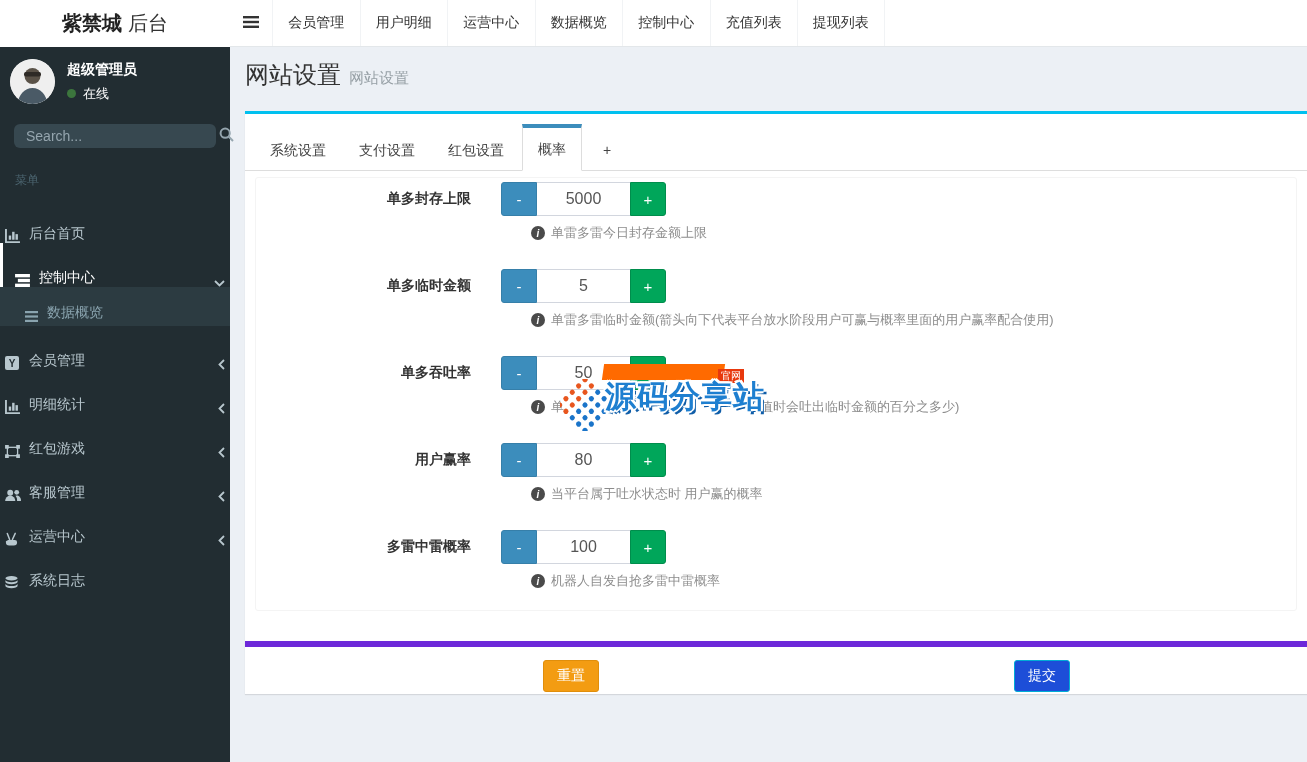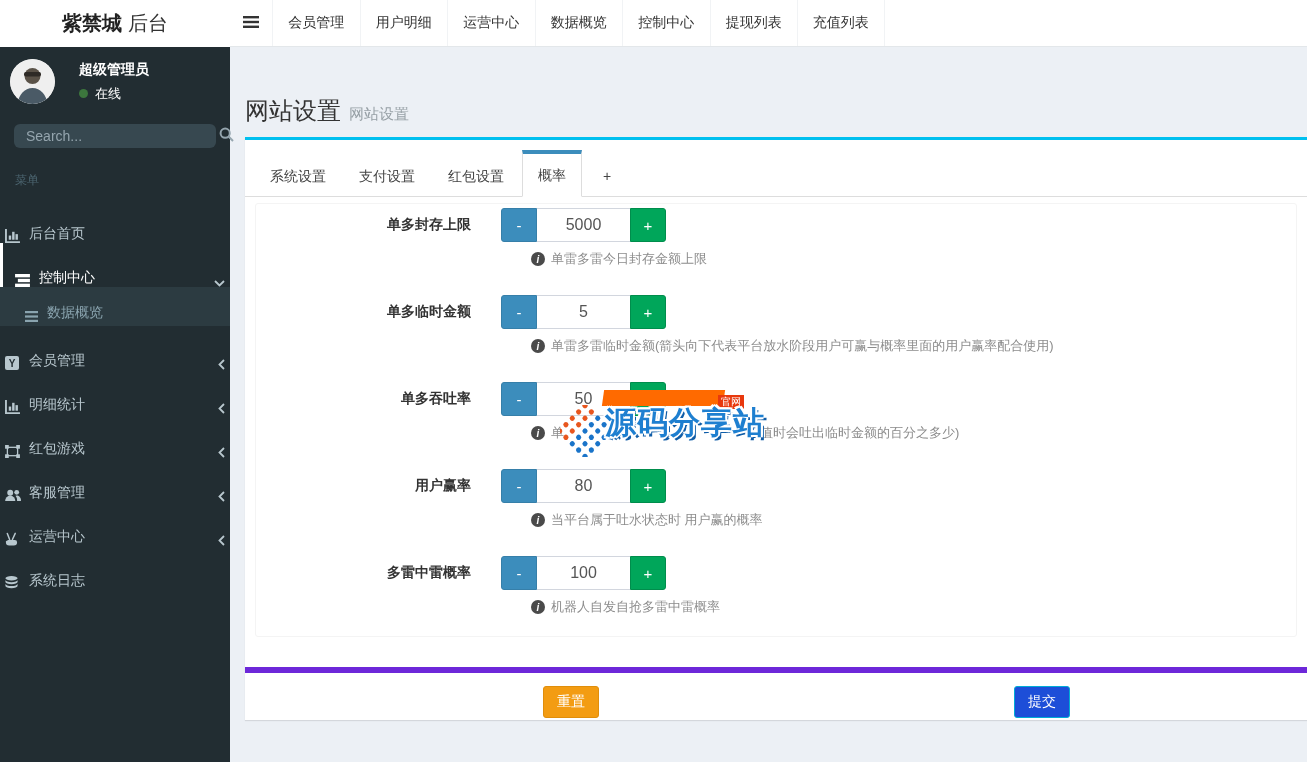--- a/index.html
+++ b/index.html
@@ -13,21 +13,21 @@
   .logo span.lite { font-weight:300; color:#333; }
   .navbar { position:absolute; left:230px; top:0; right:0; height:47px; background:#fff; border-bottom:1px solid #e3e7ea; display:flex; align-items:stretch; }
   .nav-toggle { width:42px; display:flex; align-items:center; justify-content:center; cursor:pointer; color:#333; }
   .nav-item { width:87.5px; display:flex; align-items:center; justify-content:center; font-size:14px; color:#333; border-left:1px solid #f1f3f5; cursor:pointer; }
   .nav-item:last-child { border-right:1px solid #f1f3f5; }
 
   
   .sidebar { position:absolute; left:0; top:47px; width:230px; bottom:0; background:#222d32; z-index:20; }
   .user-panel { display:flex; align-items:center; padding:12px 10px 12px 10px; }
   .avatar { width:45px; height:45px; border-radius:50%; overflow:hidden; background:#e9e9e9; flex:0 0 45px; }
-  .user-info { margin-left:24px; }
+  .user-info { margin-left:12px; }
   .user-name { color:#fff; font-weight:bold; font-size:14px; margin-bottom:6px; }
   .user-status { color:#fff; font-size:13px; display:flex; align-items:center; }
   .dot { width:9px; height:9px; border-radius:50%; background:#3c763d; margin-right:7px; display:inline-block; }
   .sidebar-search { margin:8px 14px 12px 14px; height:24px; background:#374850; border-radius:6px; display:flex; align-items:center; }
   .sidebar-search input { flex:1; background:transparent; border:0; outline:none; color:#ccc; font-size:14px; padding:0 12px; font-family:inherit; }
   .sidebar-search input::placeholder { color:#95a5ae; }
   .search-btn { width:38px; display:flex; align-items:center; justify-content:center; color:#95a5ae; cursor:pointer; }
   .menu-header { padding:12px 15px 10px 15px; color:#4b646f; font-size:12px; }
   .menu-item { height:44px; display:flex; align-items:flex-end; padding:0 5px; color:#b8c7ce; cursor:pointer; font-size:14px; position:relative; }
   .menu-item .mi-icon { width:24px; display:flex; align-items:center; color:#b8c7ce; }
@@ -35,21 +35,21 @@
   .menu-item.active-parent .mi-icon { color:#fff; }
   .menu-item .chev { margin-left:auto; display:flex; align-items:center; color:#b8c7ce; }
   .submenu { background:#2c3b41; padding:4px 0; }
   .submenu .menu-item { height:31px; padding-left:25px; color:#8aa4af; font-size:14px; }
   .submenu .menu-item .mi-icon { color:#8aa4af; width:22px; }
   .submenu .menu-item.active { color:#fff; }
   .submenu .menu-item.active .mi-icon { color:#fff; }
 
   
   .content-wrapper { position:absolute; left:230px; top:47px; right:0; bottom:0; background:#ecf0f5; }
-  .content-header { padding:12px 15px 10px 15px;margin-top:36px; }
+  .content-header { padding:12px 15px 20px 15px; }
   .content-header h1 { font-size:24px; font-weight:normal; color:#333; display:inline; }
   .content-header small { font-size:15px; color:#97a0a6; margin-left:8px; font-weight:normal; }
 
   .box { margin-left:15px; background:#fff; border-top:3px solid #00c0ef; box-shadow:0 1px 1px rgba(0,0,0,0.1); height:583px; position:relative; }
 
   .nav-tabs { display:flex; align-items:flex-end; height:57px; border-bottom:1px solid #ddd; padding-left:10px; }
   .tab { height:40px; line-height:40px; padding:0 15px; color:#444; cursor:pointer; margin-right:3px; font-size:14px; }
   .tab.active { height:47px; line-height:42px; background:#fff; border:1px solid #ddd; border-top:4px solid #3c8dbc; border-bottom:1px solid #fff; margin-bottom:-1px; }
   .tab.add-tab { padding:0 18px; }
 
@@ -96,22 +96,22 @@
               <rect y="10.6" width="16" height="2.4"></rect>
             </g>
           </svg>
       </span>
     </div>
     <div class="nav-item">会员管理</div>
     <div class="nav-item">用户明细</div>
     <div class="nav-item">运营中心</div>
     <div class="nav-item">数据概览</div>
     <div class="nav-item">控制中心</div>
+    <div class="nav-item">充值列表</div>
     <div class="nav-item">提现列表</div>
-    <div class="nav-item">充值列表</div>
   </div>
 </div>
 
 <div class="sidebar">
   <div class="user-panel">
     <div class="avatar">
       <svg width="45" height="45" viewBox="0 0 45 45">
         <circle cx="22.5" cy="22.5" r="22.5" fill="#efefef"></circle>
         <circle cx="22.5" cy="17" r="8" fill="#5a5248"></circle>
         <rect x="14" y="13" width="17" height="4.5" rx="2" fill="#2e2a26"></rect>

